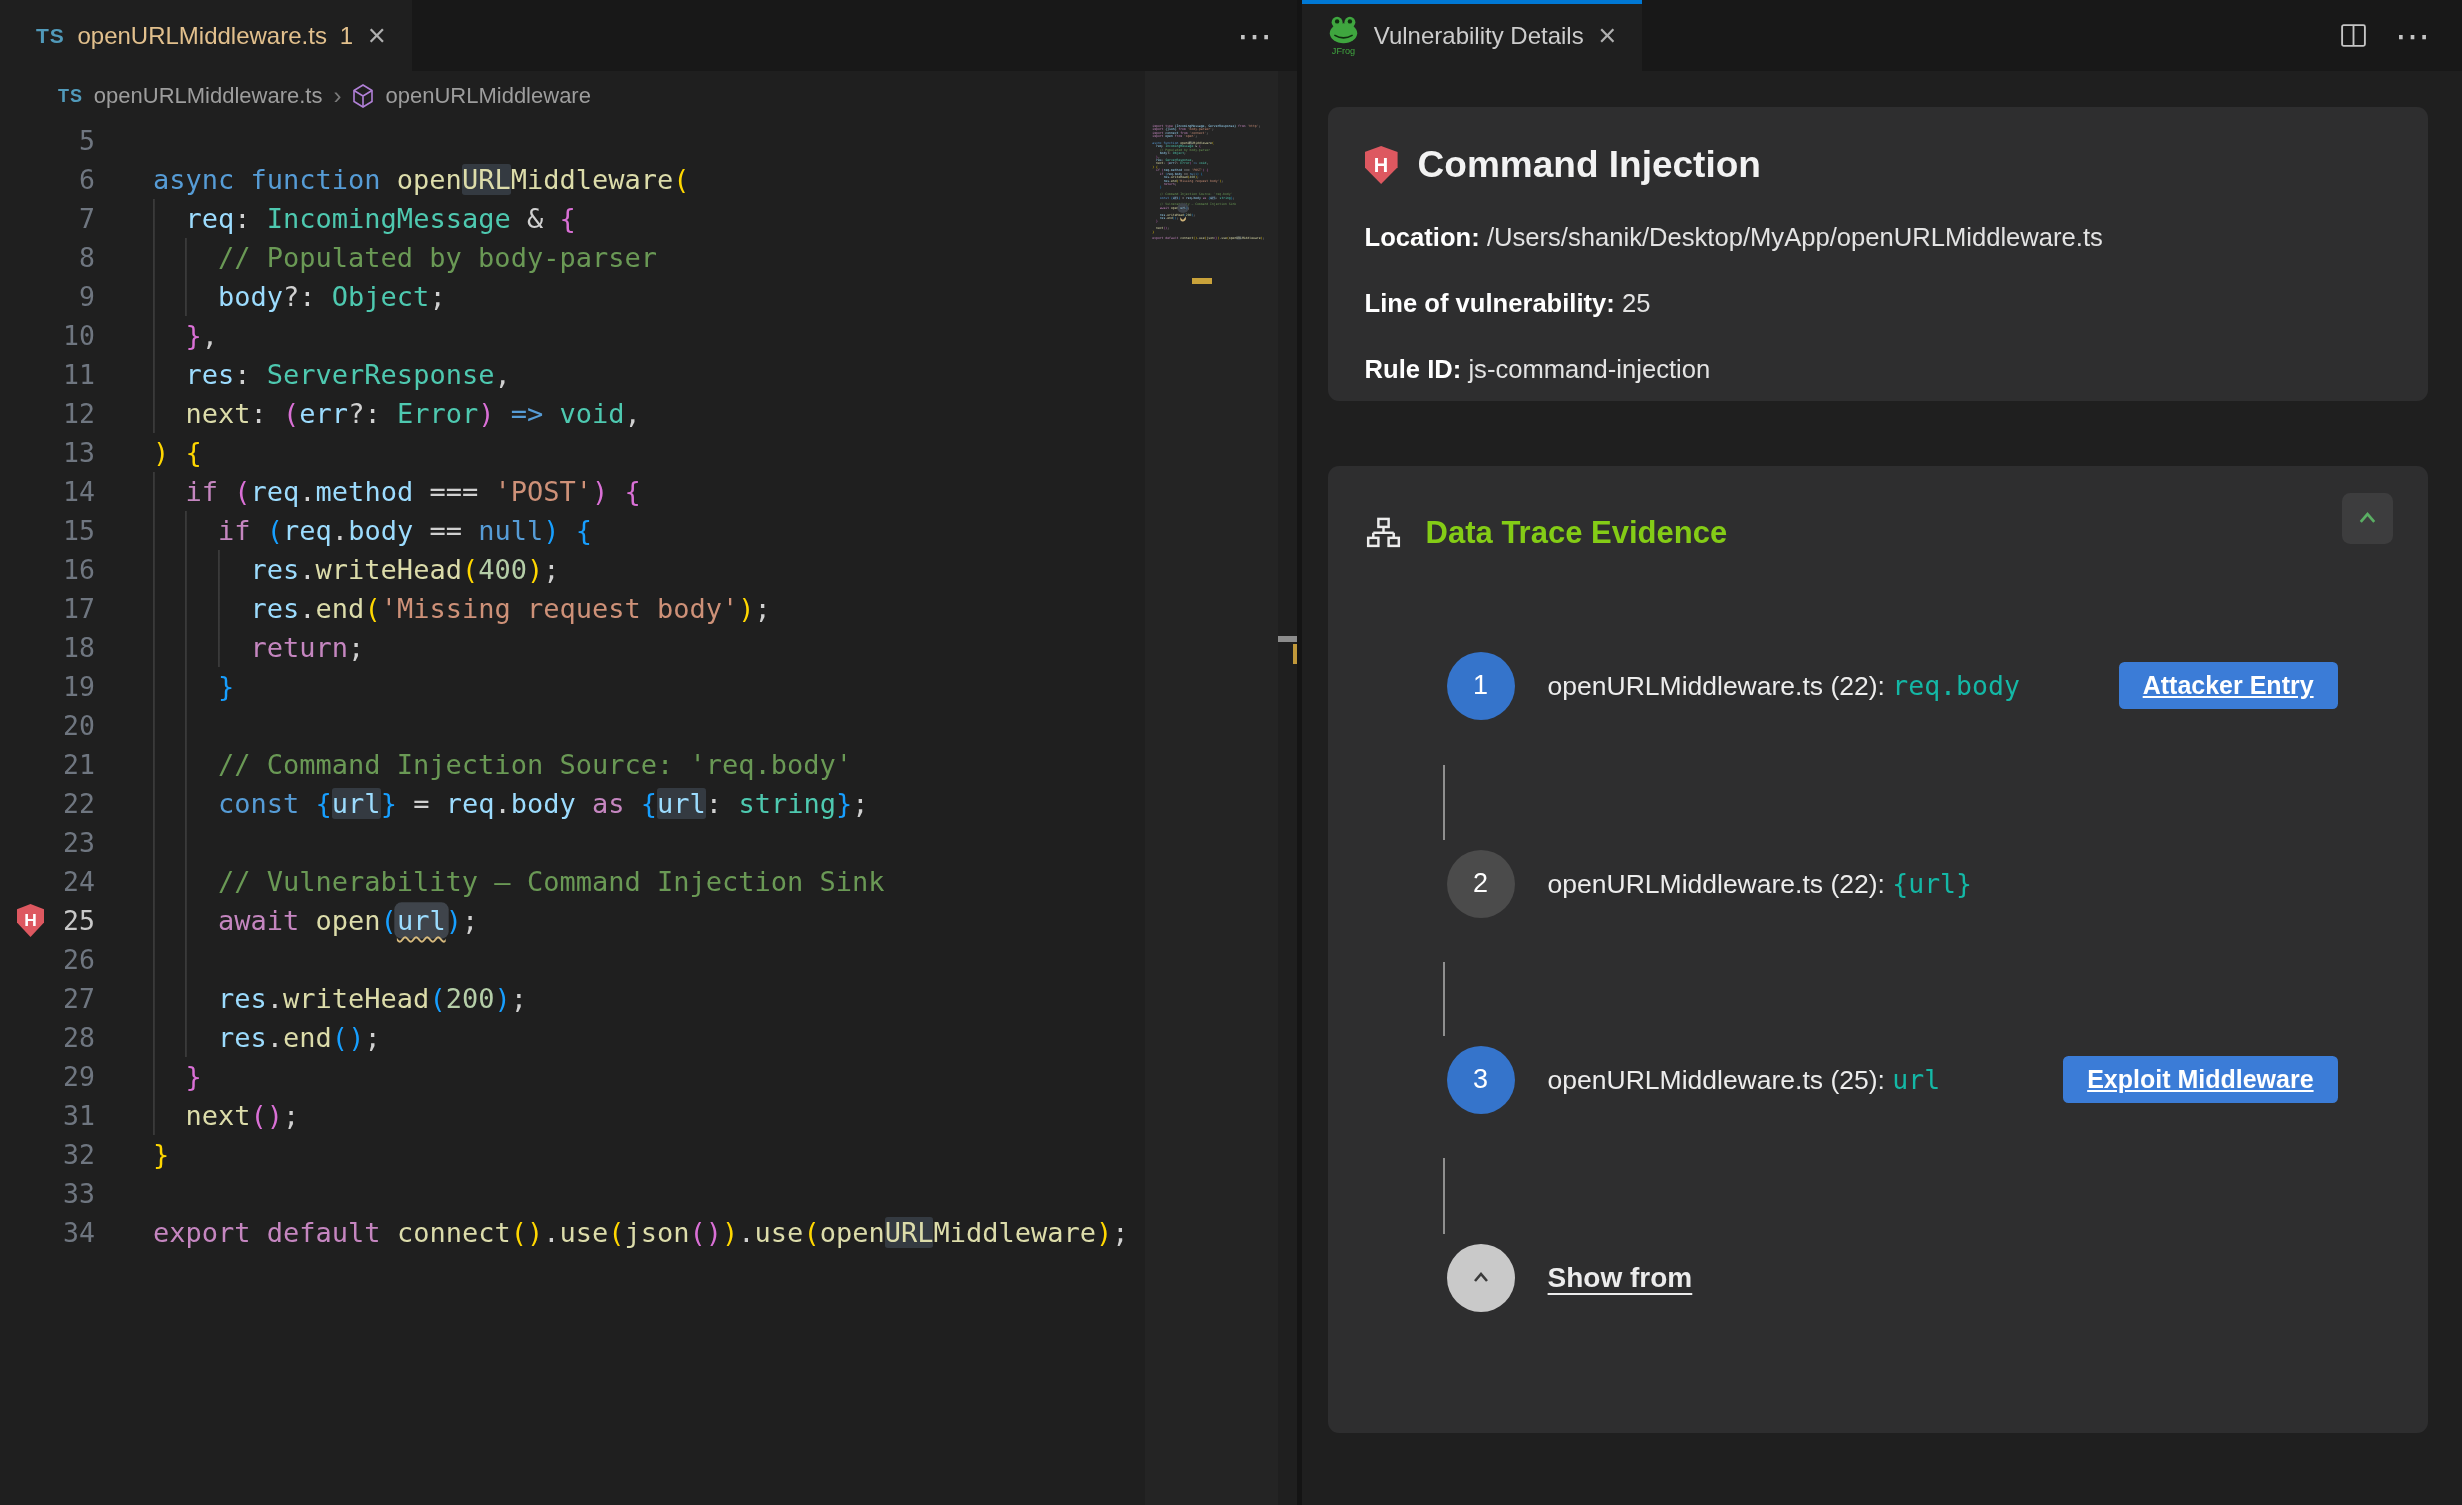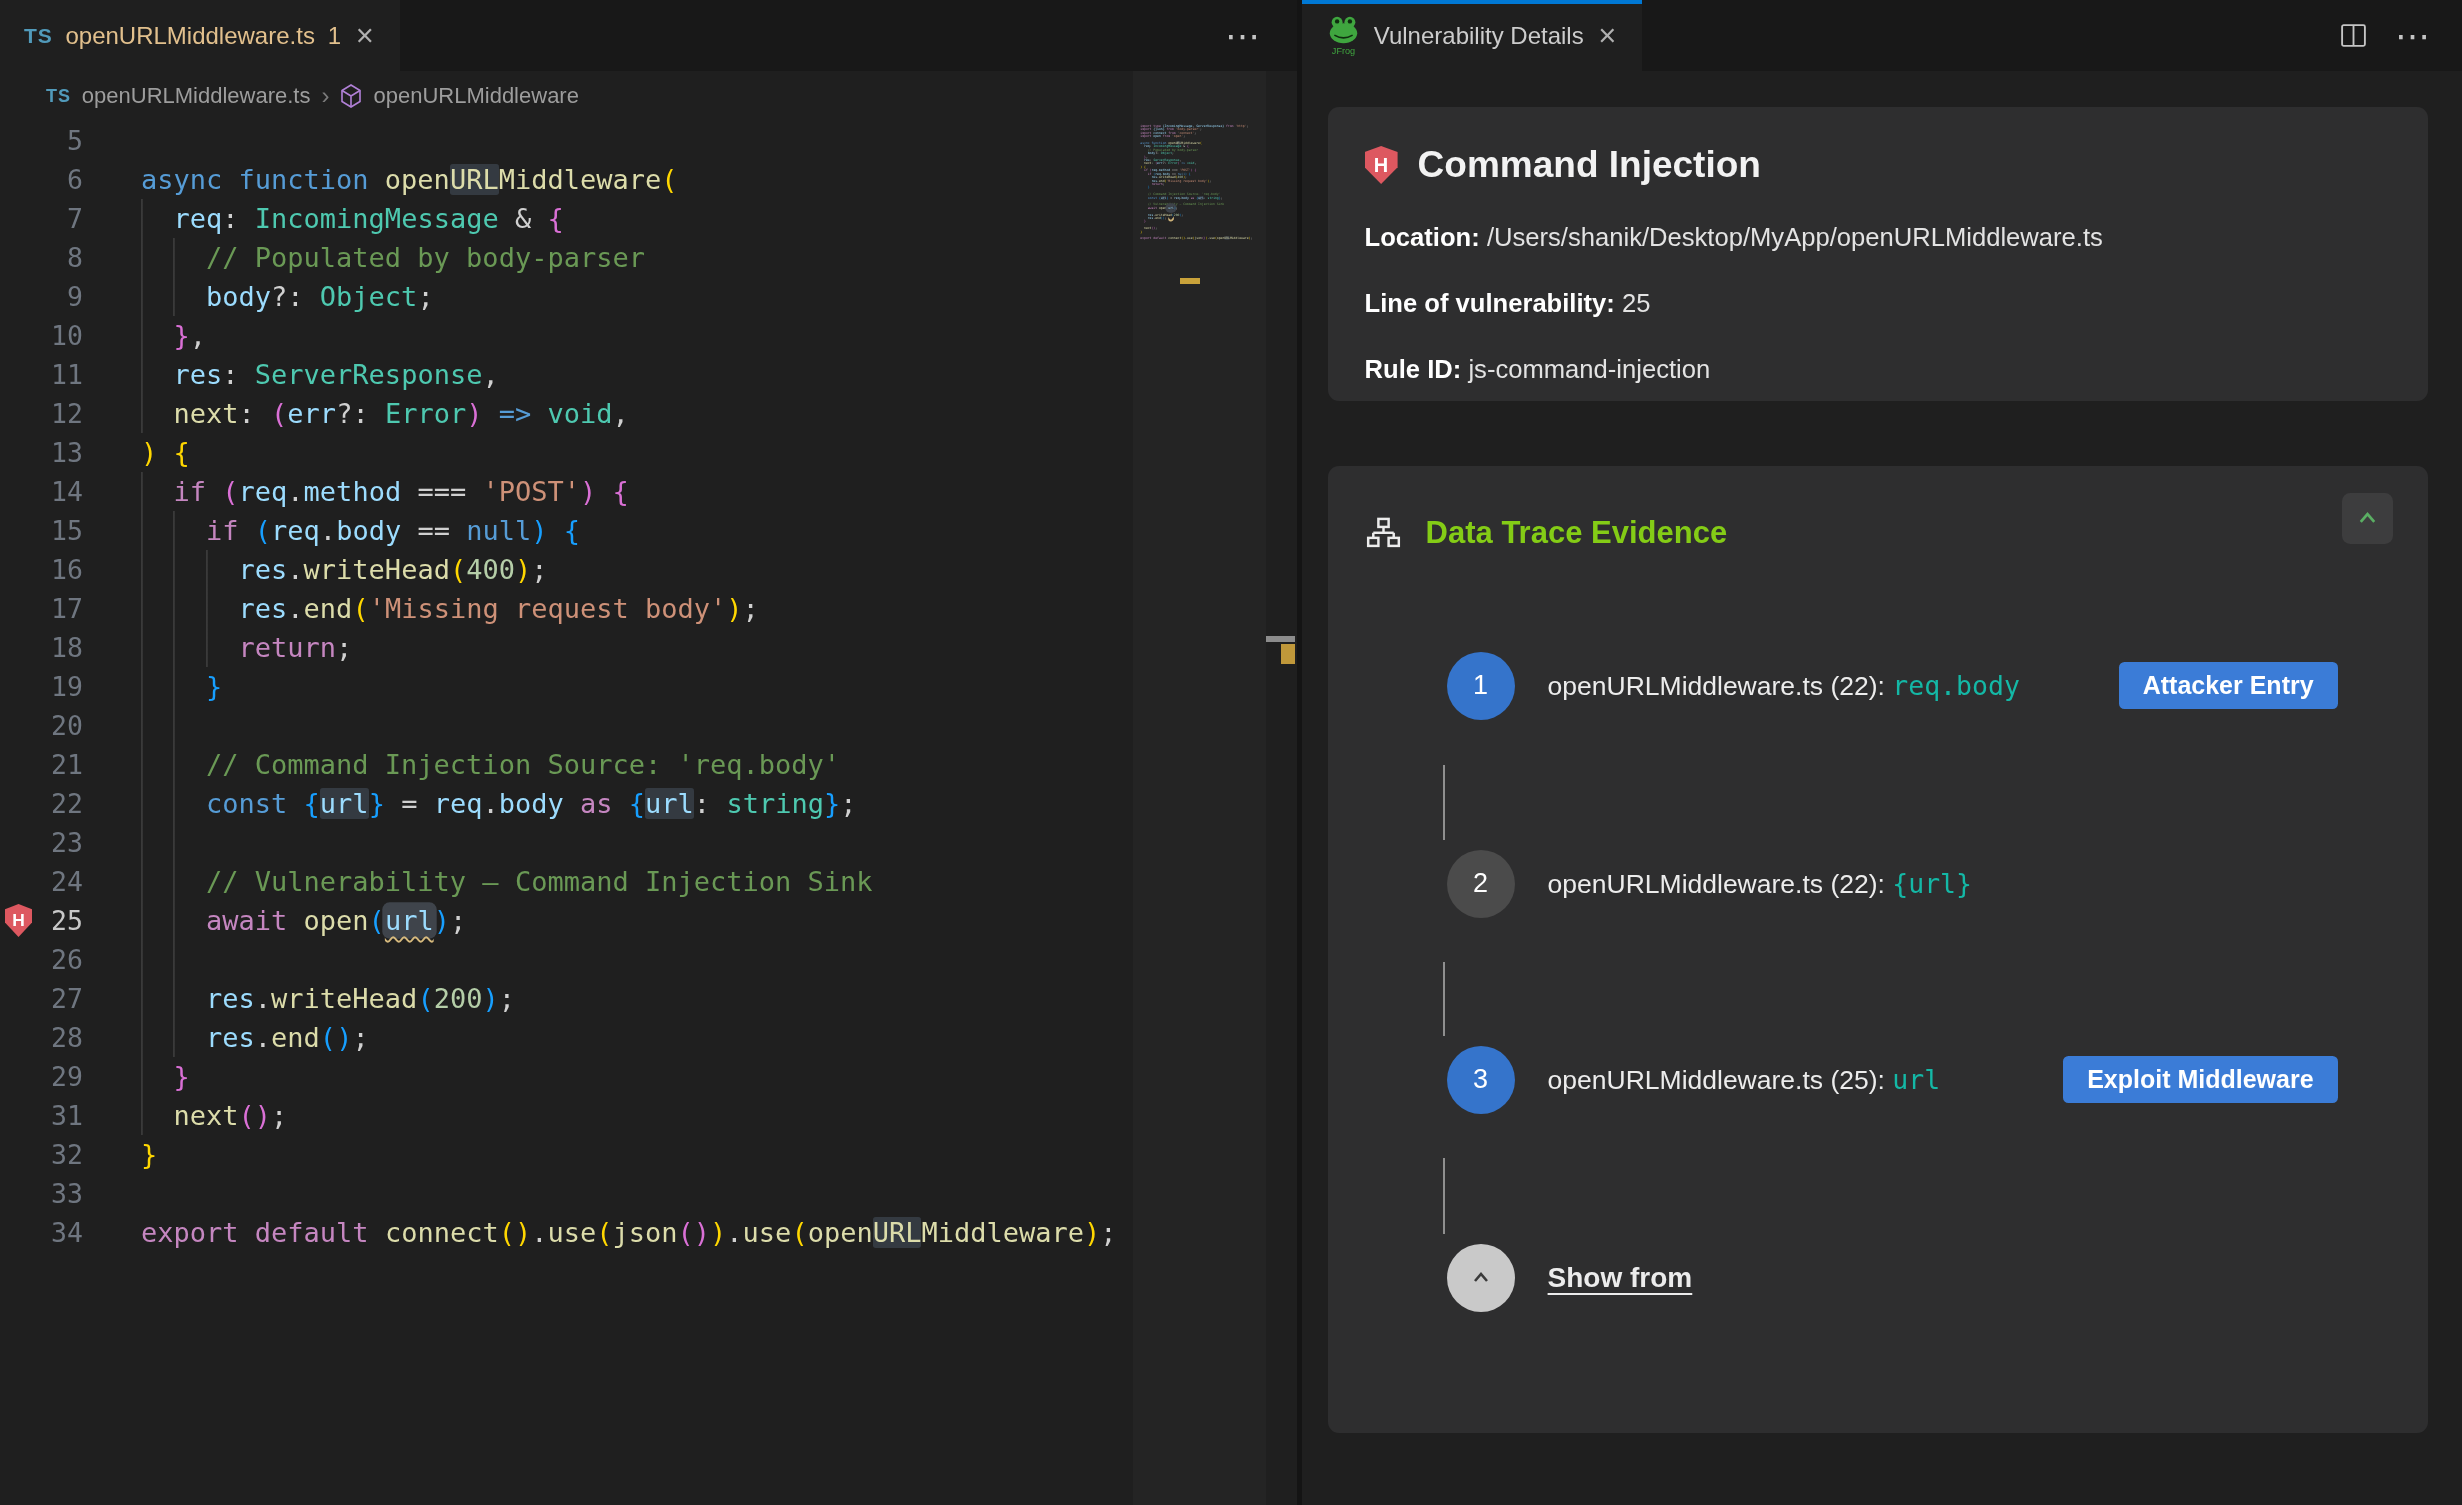--- a/index.html
+++ b/index.html
@@ -1,20 +1,20 @@
 <!DOCTYPE html>
 <html style="font-size:14.6px"><head>
 <meta charset="utf-8">
 <style>
   * { margin:0; padding:0; box-sizing:border-box; }
   html,body { width:2462px; height:1505px; overflow:hidden; background:#1f1f1f;
               font-family:"Liberation Sans", sans-serif; }
 
   
-  .editor-group { position:absolute; left:0; top:0; width:1297px; height:1505px; background:#1f1f1f; }
+  .editor-group { position:absolute; left:12px; top:0; width:1297px; height:1505px; background:#1f1f1f; }
   .group-divider { position:absolute; left:1297px; top:0; width:4.6px; height:1505px; background:#141414; }
   .panel-group { position:absolute; left:1302px; top:0; width:1161px; height:1505px; background:#1f1f1f; }
 
   
   .tabstrip { position:absolute; left:0; top:0; right:0; height:71px; background:#181818; display:flex; }
   .tab { height:71px; display:flex; align-items:center; gap:12.8px; padding:0 24px; background:#1f1f1f; position:relative; cursor:pointer; }
   .tab.active-focused::before { content:""; position:absolute; left:0; top:0; right:0; height:3.7px; background:#0078d4; }
   .tab-label { font-size:24px; color:#cccccc; white-space:nowrap; }
   .tab-label.modified { color:#e2c08d; }
   .tab-badge { font-size:24px; color:#e2c08d; }
@@ -79,21 +79,21 @@
   .step { position:absolute; left:37px; right:37px; height:69px; display:flex; align-items:center; }
   .step-circle { position:absolute; left:82px; width:68px; height:68px; border-radius:50%;
                  display:flex; align-items:center; justify-content:center;
                  font-size:27px; color:#fff; }
   .step-circle.blue { background:#3574cb; }
   .step-circle.gray { background:#4b4b4b; }
   .step-file { position:absolute; left:183px; font-size:26.5px; color:#ececec; white-space:nowrap; }
   .step-code { font-family:"DejaVu Sans Mono", monospace; color:#14b8a6; }
   .step-btn { position:absolute; right:53px; height:47px; padding:0 24px; background:#3b7cd7; border:none;
               border-radius:5.5px; color:#fff; font-size:25px; font-weight:bold;
-              font-family:"Liberation Sans",sans-serif; cursor:pointer; }
+              font-family:"Liberation Sans",sans-serif; cursor:pointer;text-decoration:underline; }
   .conn { position:absolute; left:115px; width:2.7px; background:#8f8f8f; }
   .showless-circle { position:absolute; left:82px; width:68px; height:68px; border-radius:50%; background:#c9c9c9;
                      display:flex; align-items:center; justify-content:center; cursor:pointer; }
   .showless-label { position:absolute; left:183px; font-size:28px; font-weight:bold; color:#ececec;
                     text-decoration:underline; text-underline-offset:5.5px; cursor:pointer; }
 </style>
 </head>
 <body>
 
 <div class="editor-group">

